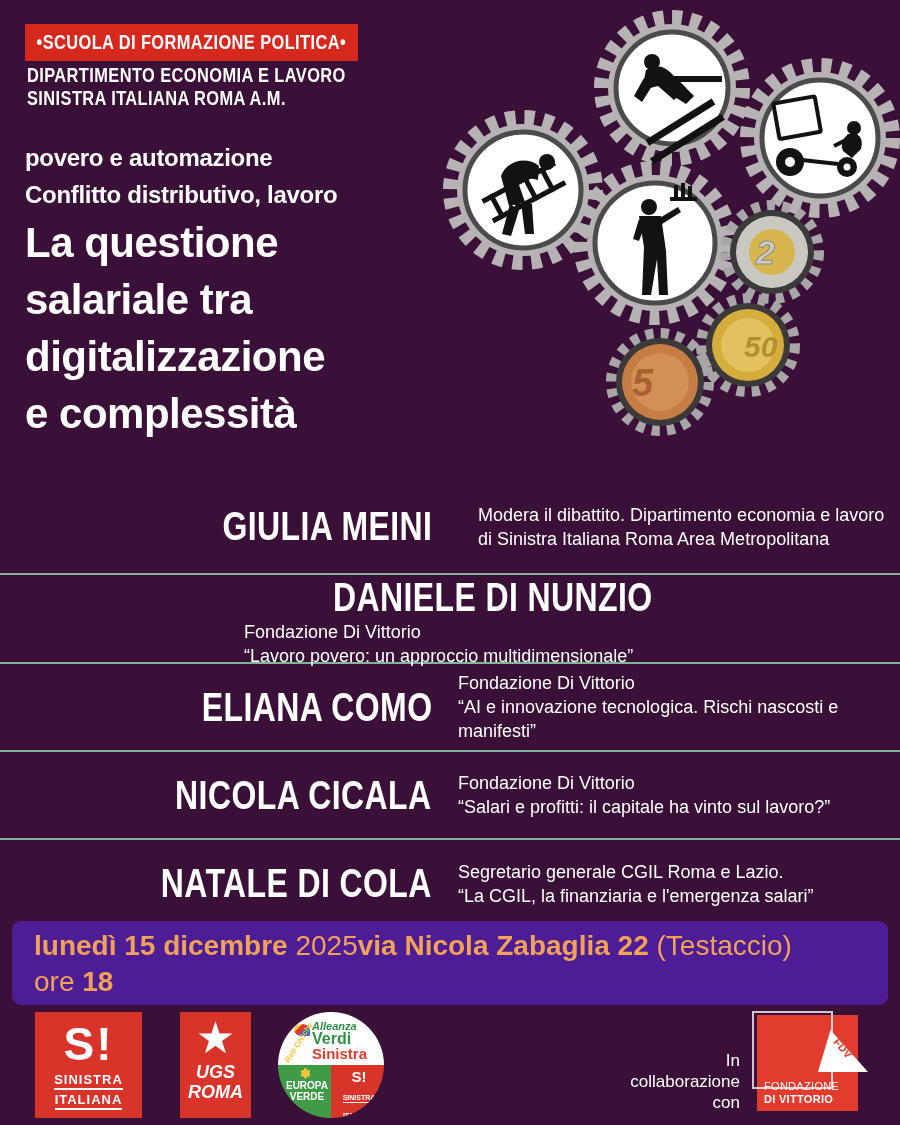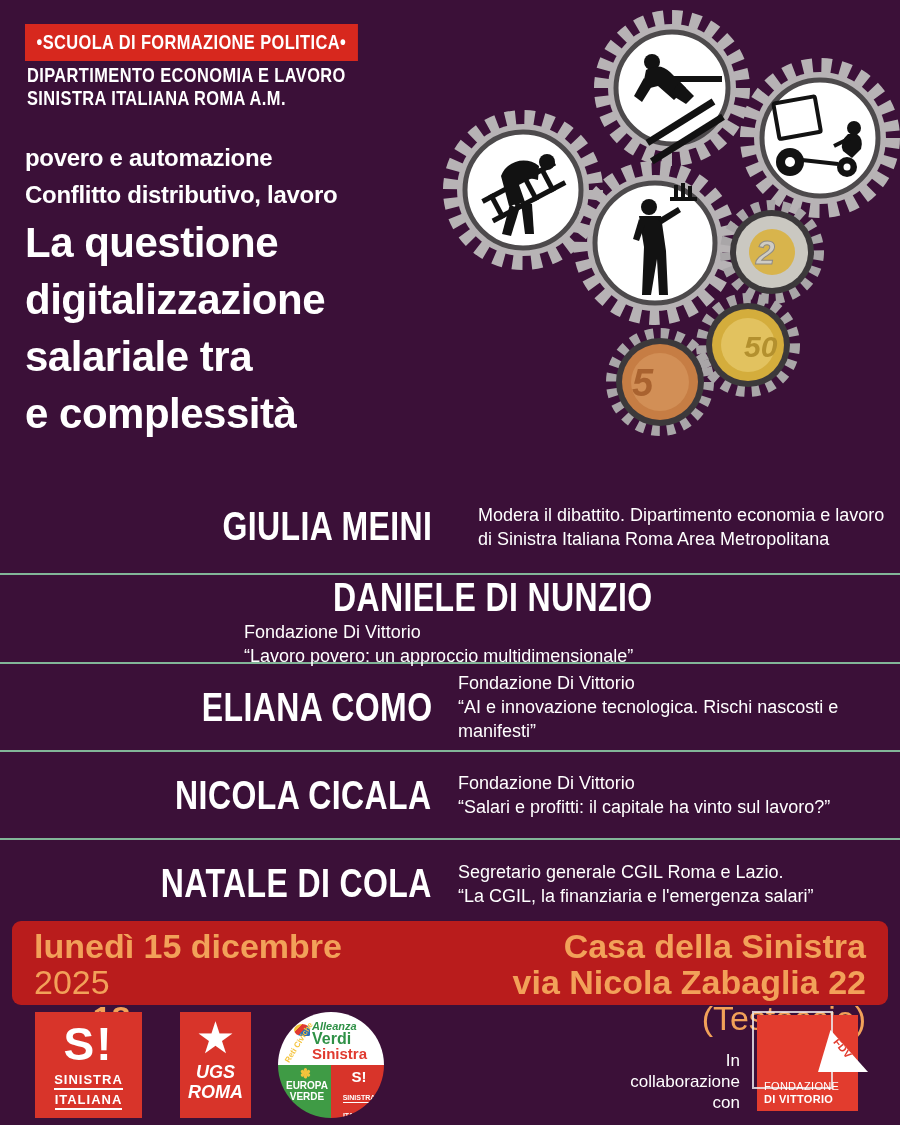--- a/index.html
+++ b/index.html
@@ -28,23 +28,23 @@
   .r1{height:93px;gap:20px;} .r2{height:89px;flex-direction:column;} .r3{height:88px;} .r4{height:88px;} .r5{height:89px;}
   .scell-name{width:458px;text-align:right;padding-right:26px;box-sizing:border-box;flex:none;}
   .sname{display:inline-block;color:#fff;font-weight:700;font-size:40px;white-space:nowrap;
          transform:scaleX(.8);transform-origin:right center;letter-spacing:.5px;}
   .scell-desc{width:412px;color:#fff;font-size:18px;line-height:24px;flex:none;}
   .scell-desc p{margin:0;}
   .scell-desc b{font-weight:400;}
   .quote:empty{display:none;}
 
   
-  .banner{position:absolute;left:12px;top:921px;width:876px;height:84px;background:#b91c1c;
+  .banner{position:absolute;left:12px;top:921px;width:876px;height:84px;background:#4c1d95;
           border-radius:9px;box-sizing:border-box;padding:7px 22px 0 22px;
-          display:flex;justify-content:flex-start;color:#F2A159;font-size:34px;line-height:36px;}
+          display:flex;justify-content:flex-start;color:#F2A159;font-size:28px;line-height:36px;}
   .banner .bl{text-align:left;}
   .banner .br{text-align:right;}
   .banner b{font-weight:700;}
   .banner .lt{font-weight:400;}
 
   
   .logo-si{position:absolute;left:35px;top:1012px;width:107px;height:106px;background:#D8342A;
            color:#fff;text-align:center;box-sizing:border-box;padding-top:6px;}
   .logo-si .mark{font-size:46px;font-weight:700;line-height:52px;letter-spacing:2px;}
   .logo-si .ln{font-size:13px;font-weight:700;letter-spacing:1px;border-bottom:2px solid #fff;
@@ -188,22 +188,22 @@
       <text x="-28" y="14" font-size="38" font-style="italic" font-weight="700" fill="#A9622F">5</text>
     </g>
   </svg>
 
   <div class="subtitle">
     <div>povero e automazione</div>
     <div>Conflitto distributivo, lavoro</div>
   </div>
   <div class="bigtitle">
     <div>La questione</div>
+    <div>salariale tra</div>
     <div>digitalizzazione</div>
-    <div>salariale tra</div>
     <div>e complessità</div>
   </div>
 
   <div class="speakers">
 
     <div class="srow r1">
       <div class="scell-name">
         <span class="sname">GIULIA MEINI</span>
       </div>
       <div class="scell-desc">
@@ -253,21 +253,20 @@
     </div>
 
   </div>
 
   <div class="banner">
     <div class="bl">
       <div><b>lunedì 15 dicembre</b><span class="lt"> 2025</span></div>
       <div><span class="lt">ore </span><b>18</b></div>
     </div>
     <div class="br">
-      <div><b>Casa della Sinistra</b></div>
       <div><b>via Nicola Zabaglia 22 </b><span class="lt">(Testaccio)</span></div>
     </div>
   </div>
 
   <div class="logo-si">
     <div class="mark">S!</div>
     <div><span class="ln">SINISTRA</span></div>
     <div><span class="ln">ITALIANA</span></div>
   </div>
 

